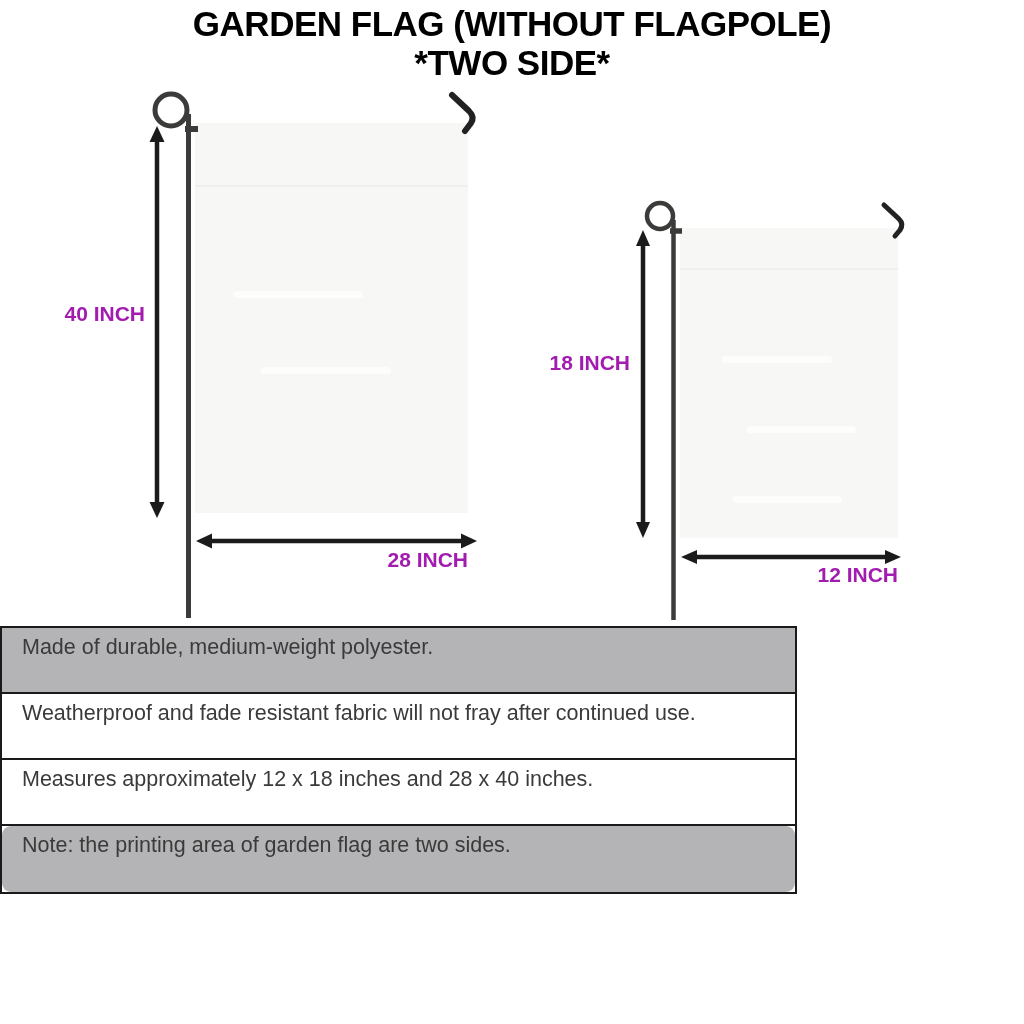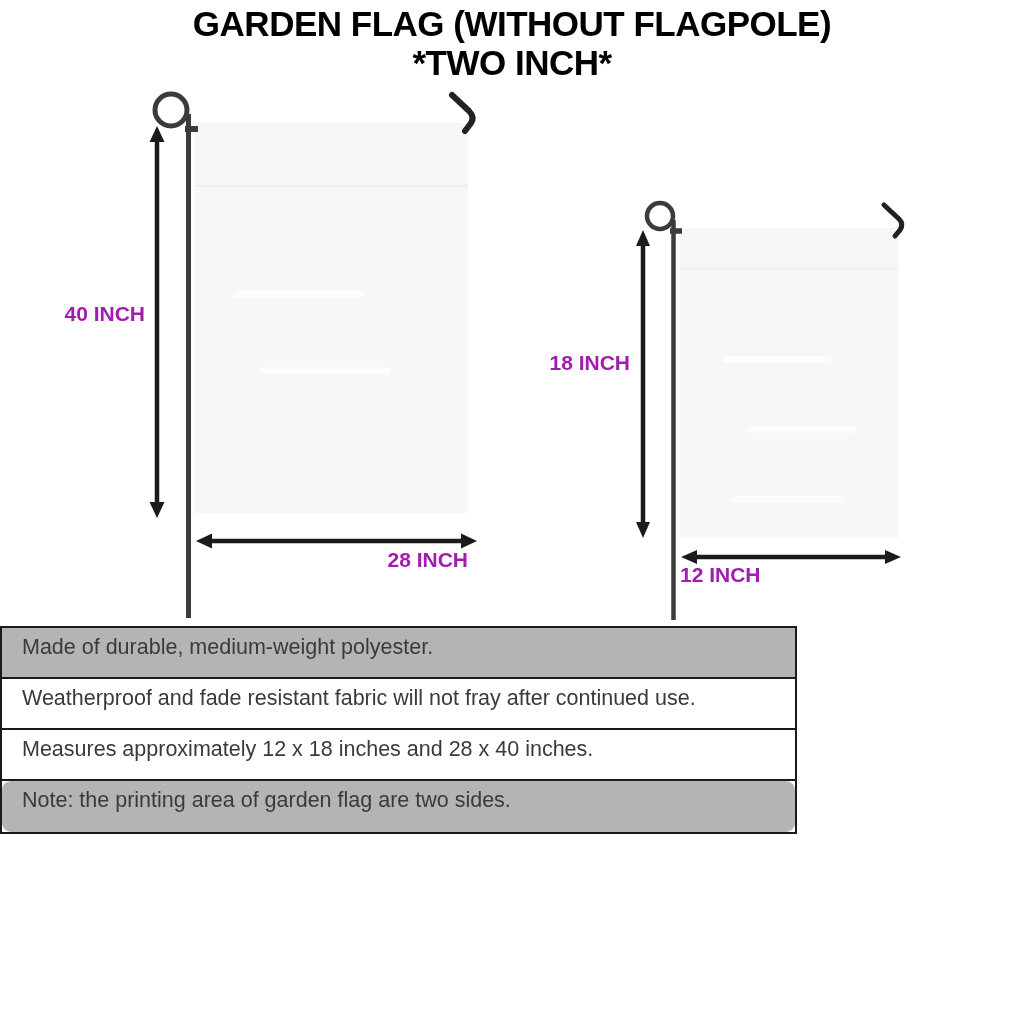--- a/index.html
+++ b/index.html
@@ -35,37 +35,37 @@
   .flag::after{content:'';position:absolute;height:7px;border-radius:4px;background:rgba(255,255,255,0.7);}
   .flag-large::after{left:38px;top:168px;width:130px;box-shadow:28px 76px 0 rgba(255,255,255,0.7);}
   .flag-small::after{left:42px;top:128px;width:110px;box-shadow:24px 70px 0 rgba(255,255,255,0.7), 10px 140px 0 rgba(255,255,255,0.7);}
 
   .diagram-svg{position:absolute;left:0;top:0;width:1024px;height:1024px;pointer-events:none;}
 
   .dim-label{position:absolute;font-weight:bold;font-size:21px;color:#a21caf;white-space:nowrap;}
   .label-h-large{left:30px;top:302px;width:115px;text-align:right;}
   .label-h-small{left:515px;top:351px;width:115px;text-align:right;}
   .label-w-large{left:195px;top:548px;width:273px;text-align:right;}
-  .label-w-small{left:680px;top:563px;width:218px;text-align:left;}
+  .label-w-small{left:680px;top:563px;width:218px;text-align:right;}
 
   
   .features-table{position:absolute;left:0;top:626px;width:797px;border:2px solid var(--table-border);background:var(--table-row-white);}
-  .feature-row{height:51px;padding:7px 14px 0 20px;border-bottom:2px solid var(--table-border);font-size:21.5px;color:var(--table-text);}
+  .feature-row{height:66px;padding:7px 14px 0 20px;border-bottom:2px solid var(--table-border);font-size:21.5px;color:var(--table-text);}
   .feature-row:last-child{border-bottom:none;border-radius:9px;}
   .row-gray{background:var(--table-row-gray);}
   .row-white{background:var(--table-row-white);}
 </style>
 </head>
 <body>
 
 <div class="page">
 
   <header class="title">
     <div class="title-line">GARDEN FLAG (WITHOUT FLAGPOLE)</div>
-    <div class="title-line">*TWO INCH*</div>
+    <div class="title-line">*TWO SIDE*</div>
   </header>
 
   <div class="diagram">
 
     <div class="flag flag-large"></div>
     <div class="flag flag-small"></div>
 
     <svg class="diagram-svg" viewBox="0 0 1024 1024">
 
       <g stroke="var(--pole)" fill="none">

